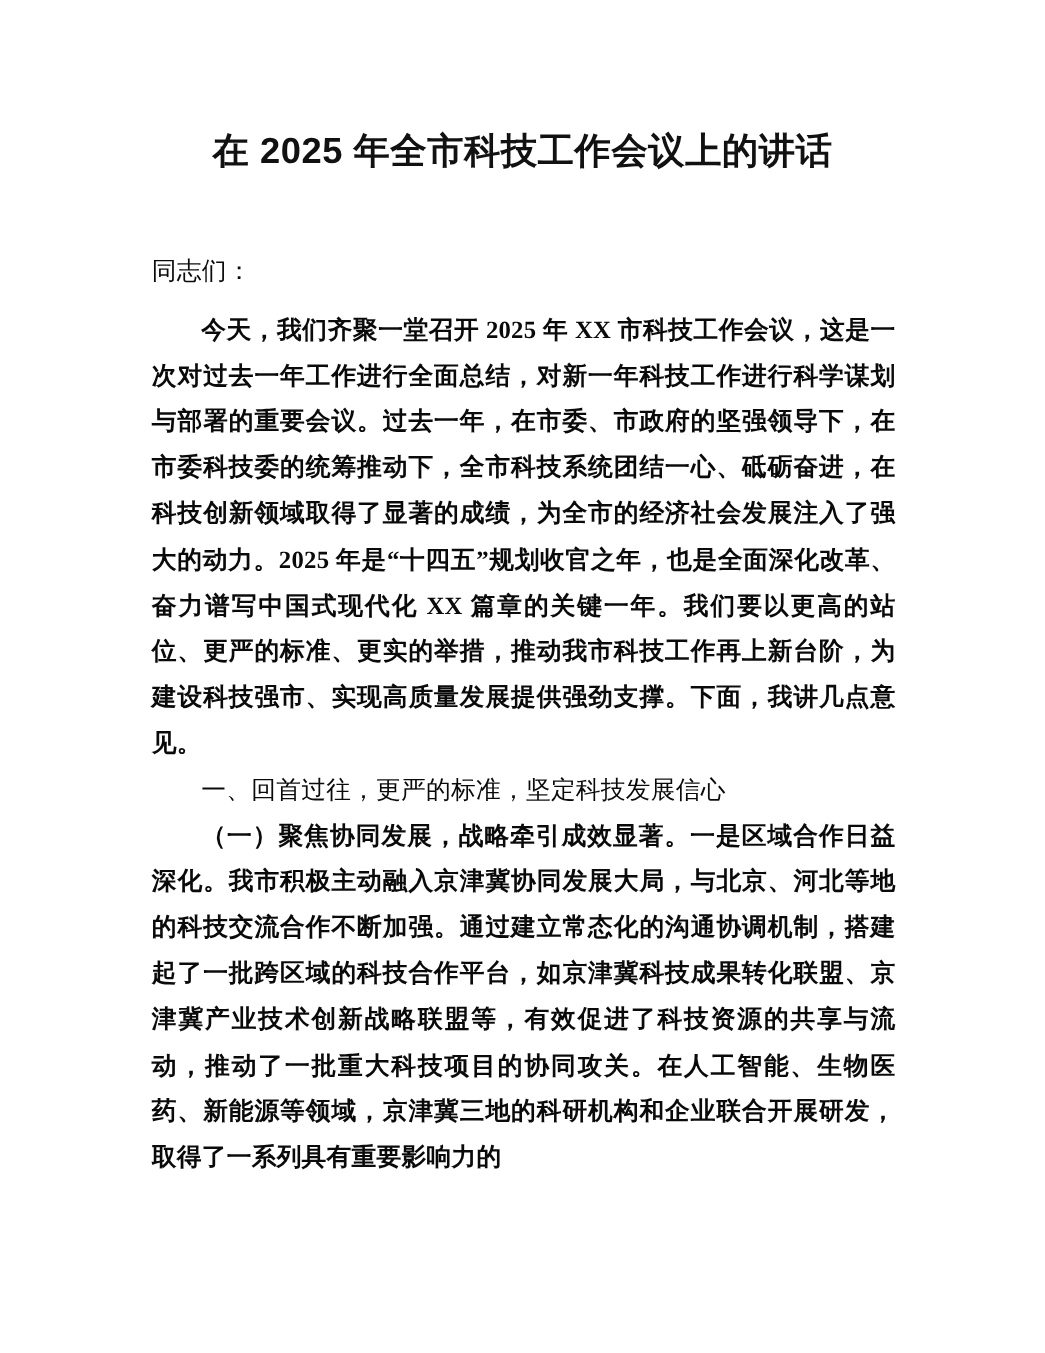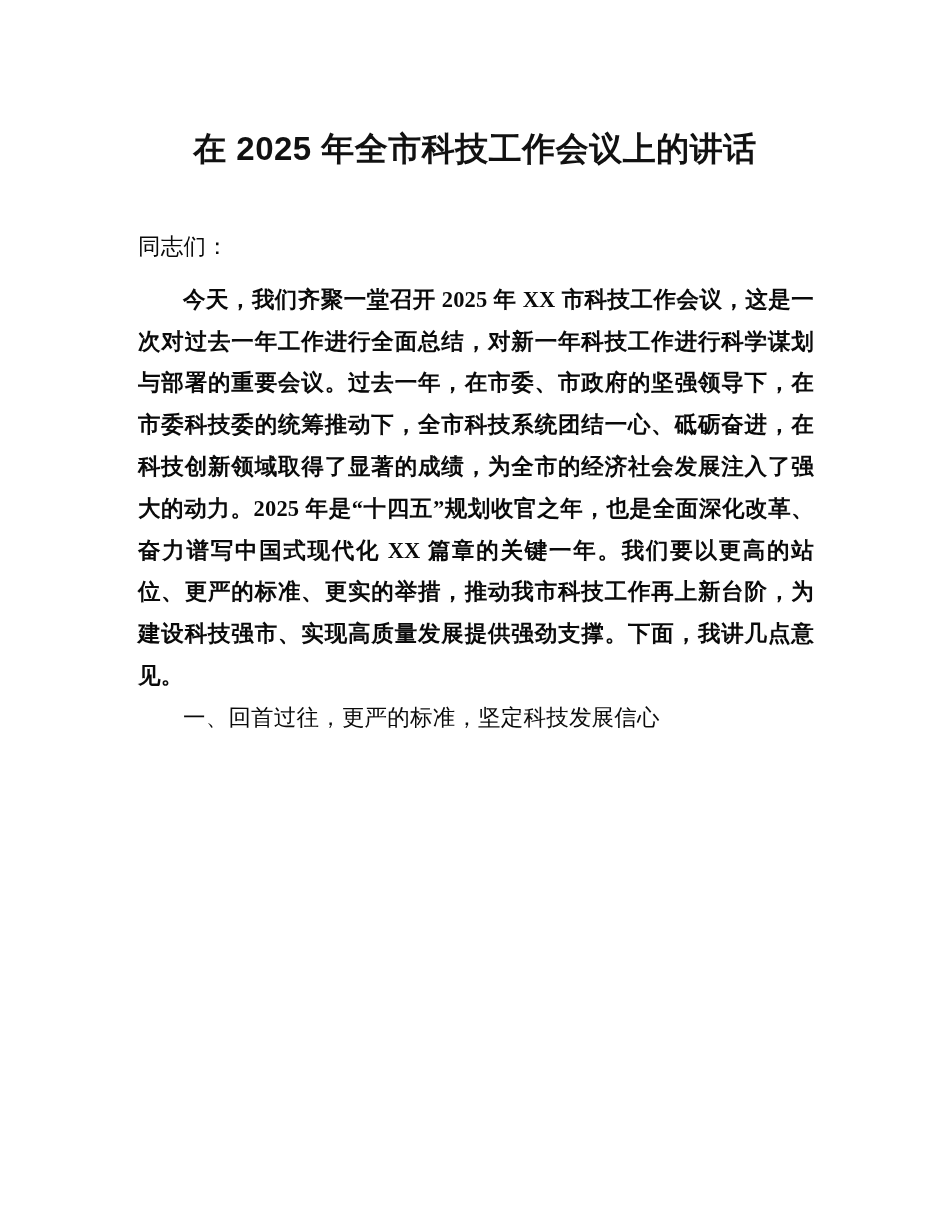--- a/index.html
+++ b/index.html
@@ -22,21 +22,21 @@
     width: 950px;
     height: 1230px;
     background: #ffffff;
     box-sizing: border-box;
   }
 
   
   .doc-title {
     position: absolute;
     left: 0;
-    top: 104px;
+    top: 92px;
     width: 950px;
     text-align: center;
     font-family: "Liberation Sans", "DejaVu Sans", sans-serif;
     font-weight: 700;
     font-size: 33px;
     line-height: 46px;
     letter-spacing: 0.5px;
     color: #111111;
     white-space: nowrap;
   }
@@ -85,16 +85,17 @@
   <h1 class="doc-title">在 2025 年全市科技工作会议上的讲话</h1>
 
   <div class="body-block">
 
     <p class="para salutation">同志们：</p>
 
     <p class="para indent2">今天，我们齐聚一堂召开 2025 年 XX 市科技工作会议，这是一次对过去一年工作进行全面总结，对新一年科技工作进行科学谋划与部署的重要会议。过去一年，在市委、市政府的坚强领导下，在市委科技委的统筹推动下，全市科技系统团结一心、砥砺奋进，在科技创新领域取得了显著的成绩，为全市的经济社会发展注入了强大的动力。2025 年是“十四五”规划收官之年，也是全面深化改革、奋力谱写中国式现代化 XX 篇章的关键一年。我们要以更高的站位、更严的标准、更实的举措，推动我市科技工作再上新台阶，为建设科技强市、实现高质量发展提供强劲支撑。下面，我讲几点意见。</p>
 
     <p class="para section-heading">一、回首过往，更严的标准，坚定科技发展信心</p>
 
+    <p class="para indent2">（一）聚焦协同发展，战略牵引成效显著。一是区域合作日益深化。我市积极主动融入京津冀协同发展大局，与北京、河北等地的科技交流合作不断加强。通过建立常态化的沟通协调机制，搭建起了一批跨区域的科技合作平台，如京津冀科技成果转化联盟、京津冀产业技术创新战略联盟等，有效促进了科技资源的共享与流动，推动了一批重大科技项目的协同攻关。在人工智能、生物医药、新能源等领域，京津冀三地的科研机构和企业联合开展研发，取得了一系列具有重要影响力的</p>
 
   </div>
 
 </div>
 
 </body></html>

